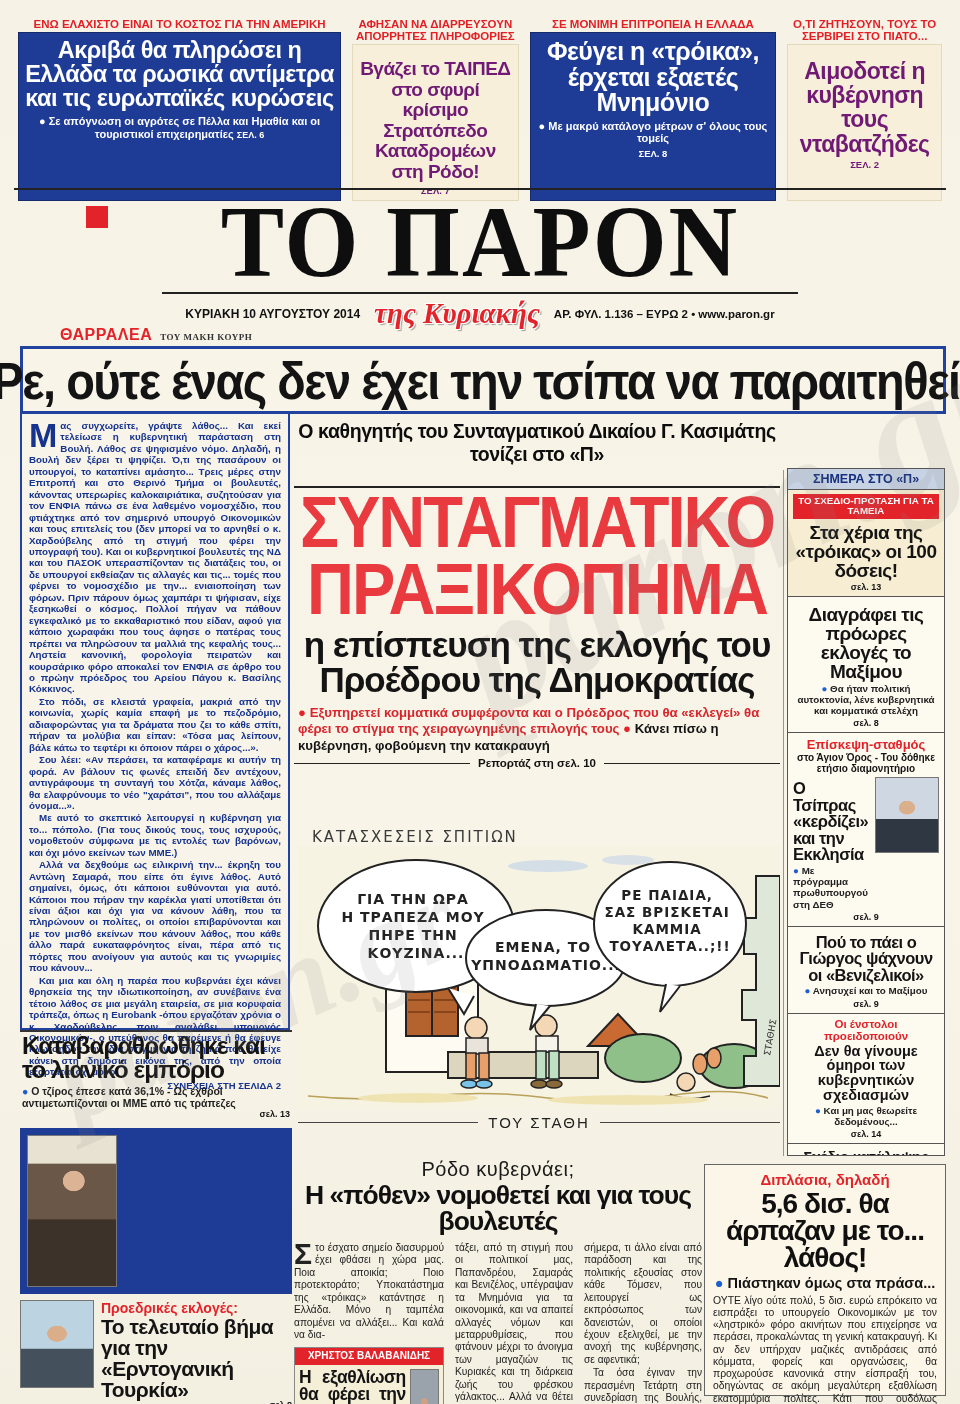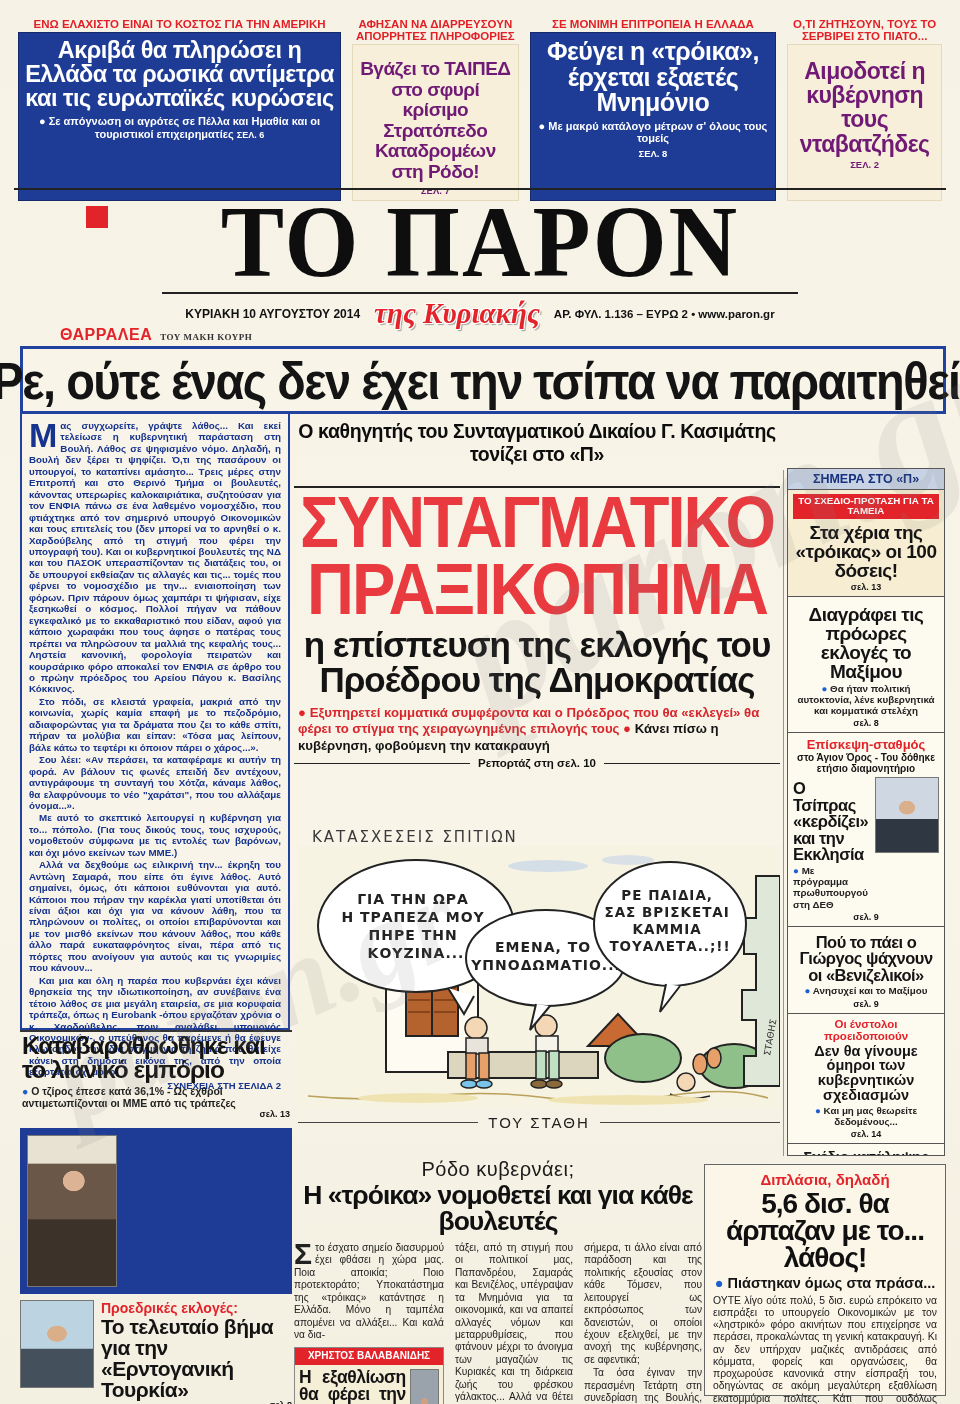--- a/index.html
+++ b/index.html
@@ -370,21 +370,21 @@
         <div class="kick">Προεδρικές εκλογές:</div>
         <div class="ttl">Το τελευταίο βήμα για την «Ερντογανική Τουρκία»</div>
         <div class="pg">σελ.8</div>
       </div>
     </div>
 
   </div>
 
   <div class="abs parl">
     <div class="p-kicker">Ρόδο κυβερνάει;</div>
-    <div class="p-head">Η «τρόικα» νομοθετεί και για κάθε βουλευτές</div>
+    <div class="p-head">Η «πόθεν» νομοθετεί και για τους βουλευτές</div>
     <div class="p-cols">
       <div class="p-col c1">
         <p class="intro">Στο έσχατο σημείο διασυρμού έχει φθάσει η χώρα μας. Ποια αποικία; Ποιο προτεκτοράτο; Υποκατάστημα της «τρόικας» κατάντησε η Ελλάδα. Μόνο η ταμπέλα απομένει να αλλάξει... Και καλά να δια-</p>
         <div class="valav">
           <div class="name">ΧΡΗΣΤΟΣ ΒΑΛΑΒΑΝΙΔΗΣ</div>
           <div class="row">
             <div>
               <div class="ttl">Η εξαθλίωση θα φέρει την επανάσταση</div>
 
             </div>

